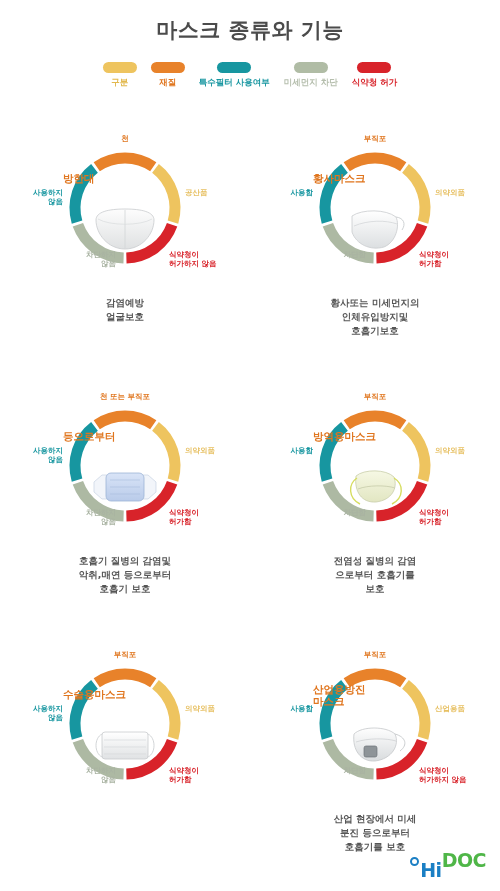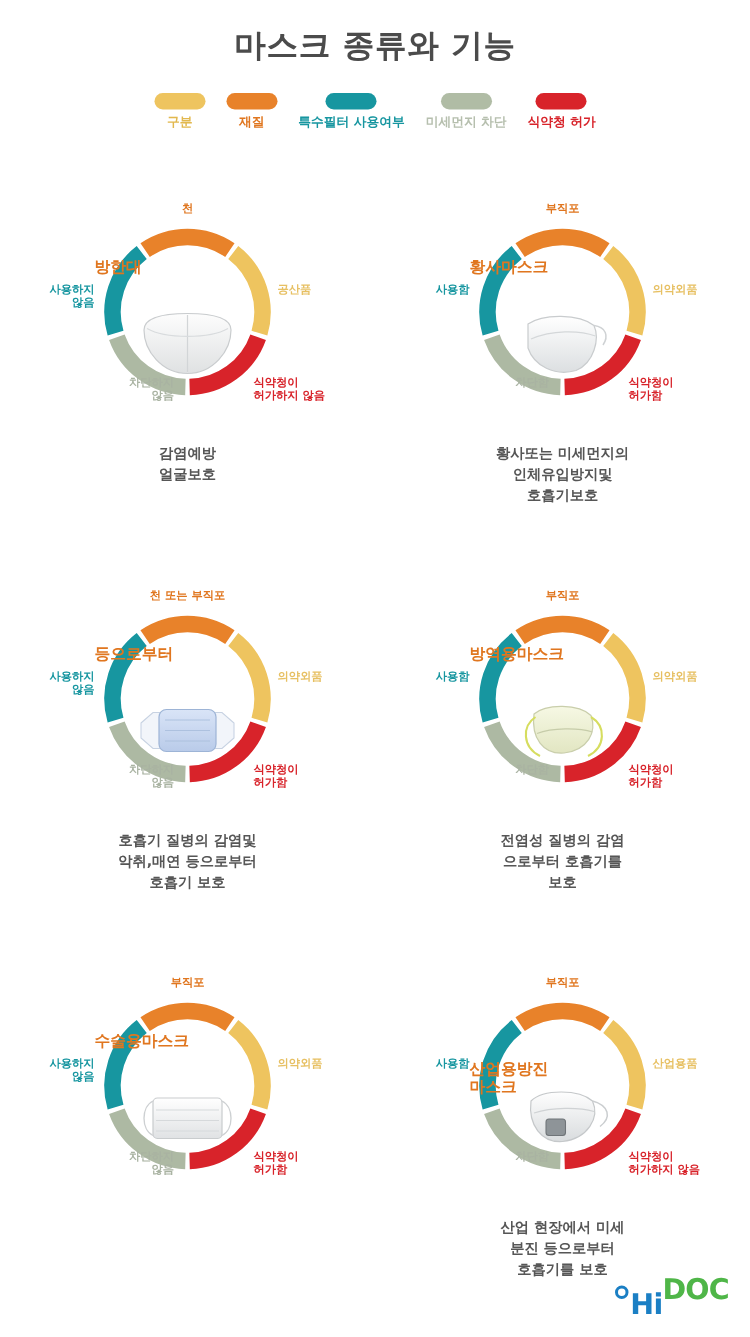--- a/index.html
+++ b/index.html
@@ -91,21 +91,21 @@
     top: 26px;
     left: 0;
     width: 124px;
     text-align: left;
     font-size: 10.5px;
     font-weight: bold;
     color: #e0761f;
     line-height: 1.15;
     pointer-events: none;
   }
-  .mask-name.two-line { top: 21px; margin-top: 24px; }
+  .mask-name.two-line { top: 21px; }
 
   .mask-photo {
     position: absolute;
     left: 50%;
     top: 58px;
     transform: translateX(-50%);
     width: 74px;
     height: 50px;
   }
 

